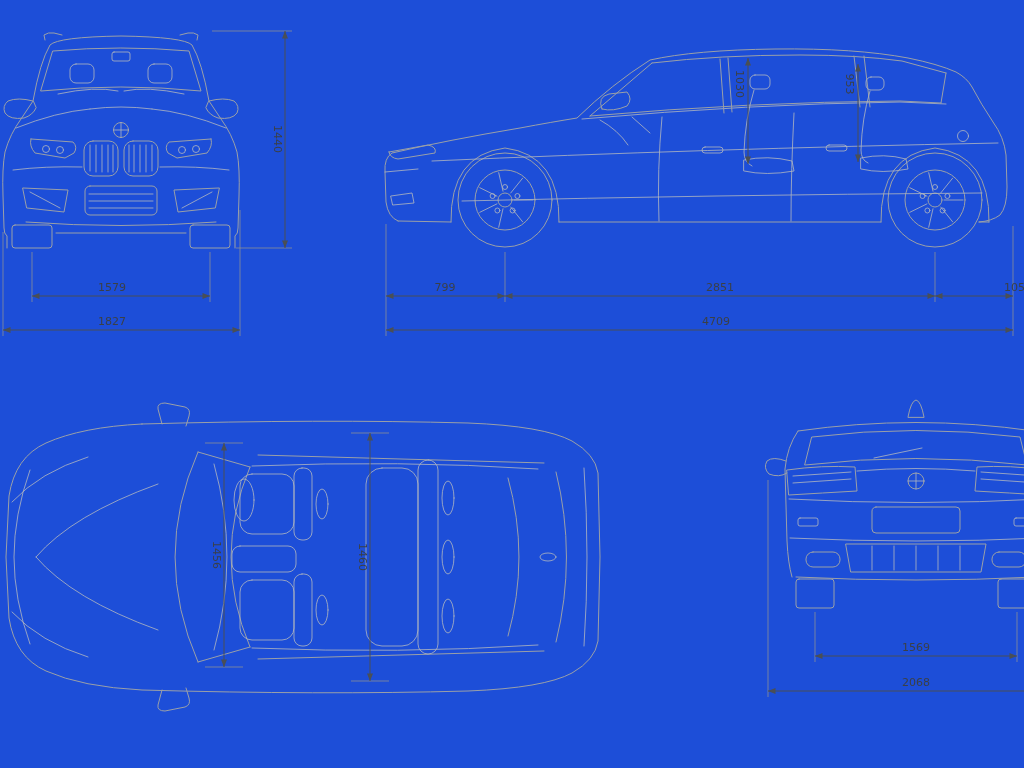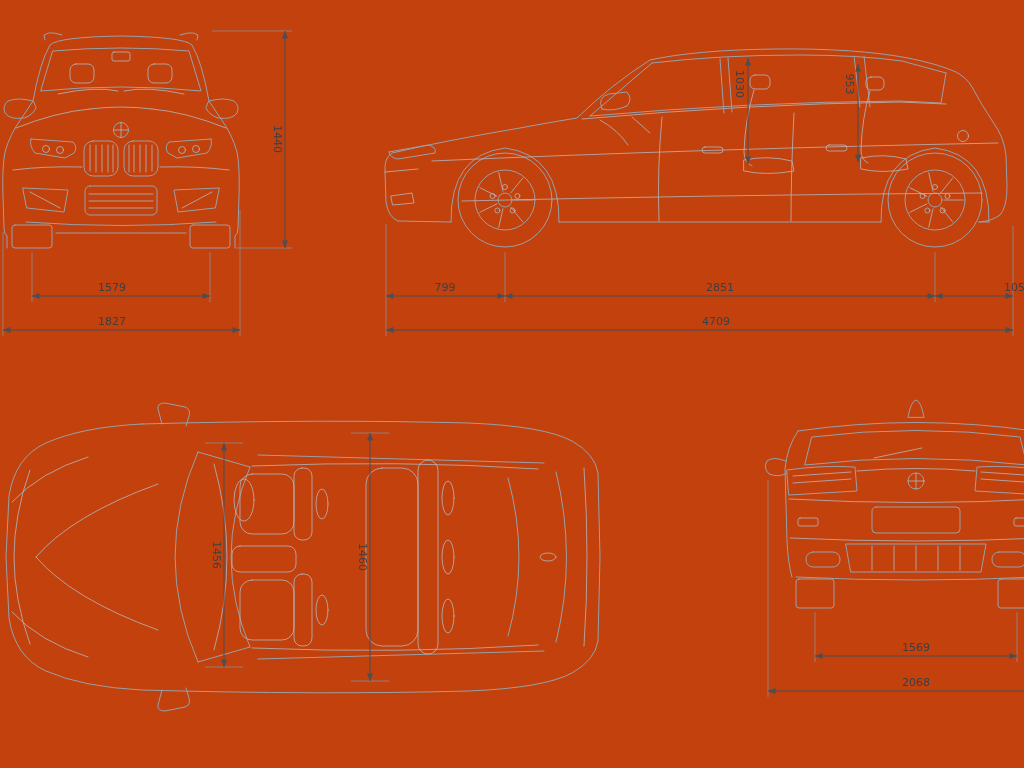--- a/index.html
+++ b/index.html
@@ -1,16 +1,16 @@
 <!DOCTYPE html>
 <html><head>
 <meta charset="utf-8">
 <style>
   html,body{margin:0;padding:0;background:#ffffff;}
-  .stage{position:relative;width:1024px;height:768px;background:#c2410c;overflow:hidden;}
+  .stage{position:relative;width:1024px;height:768px;background:#1d4ed8;overflow:hidden;}
   svg{display:block;}
   .car{fill:none;stroke:#9aa0a8;stroke-width:1;stroke-linecap:round;stroke-linejoin:round;}
   .carf{fill:none;stroke:#b3b8bf;stroke-width:0.8;stroke-linecap:round;stroke-linejoin:round;}
   .dim{fill:none;stroke:#4a4f55;stroke-width:1;}
   .ext{fill:none;stroke:#8a9098;stroke-width:0.8;}
   .dimtext{font-family:"DejaVu Sans","Liberation Sans",sans-serif;font-size:11px;fill:#3b4046;}
 </style>
 </head>
 <body>
 

